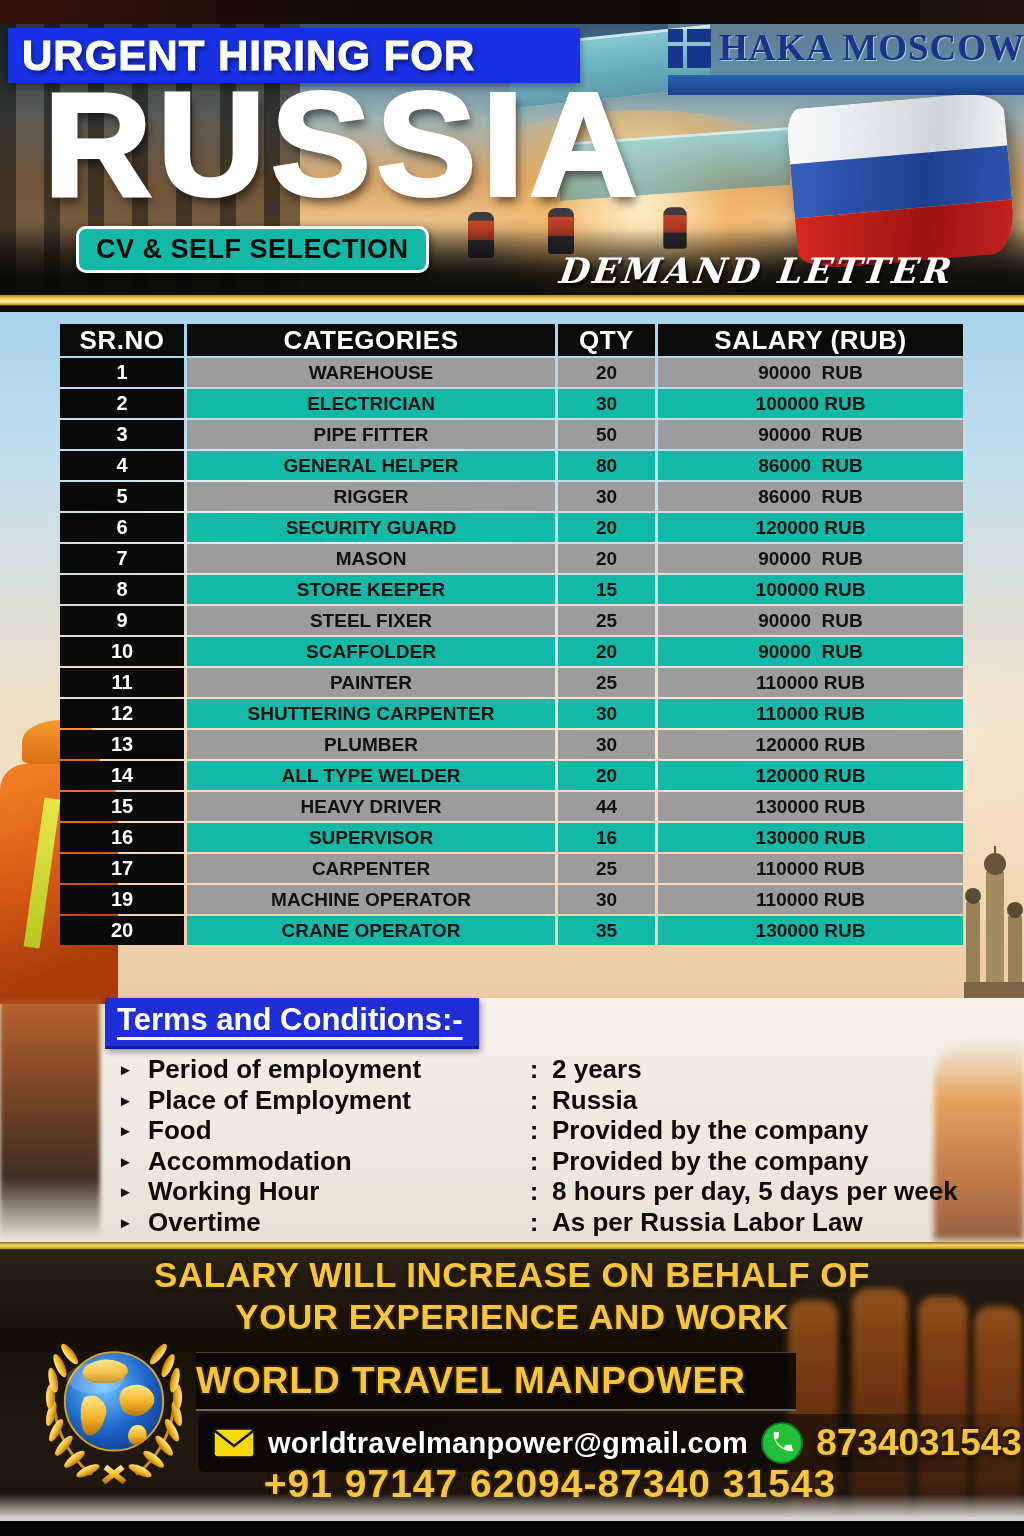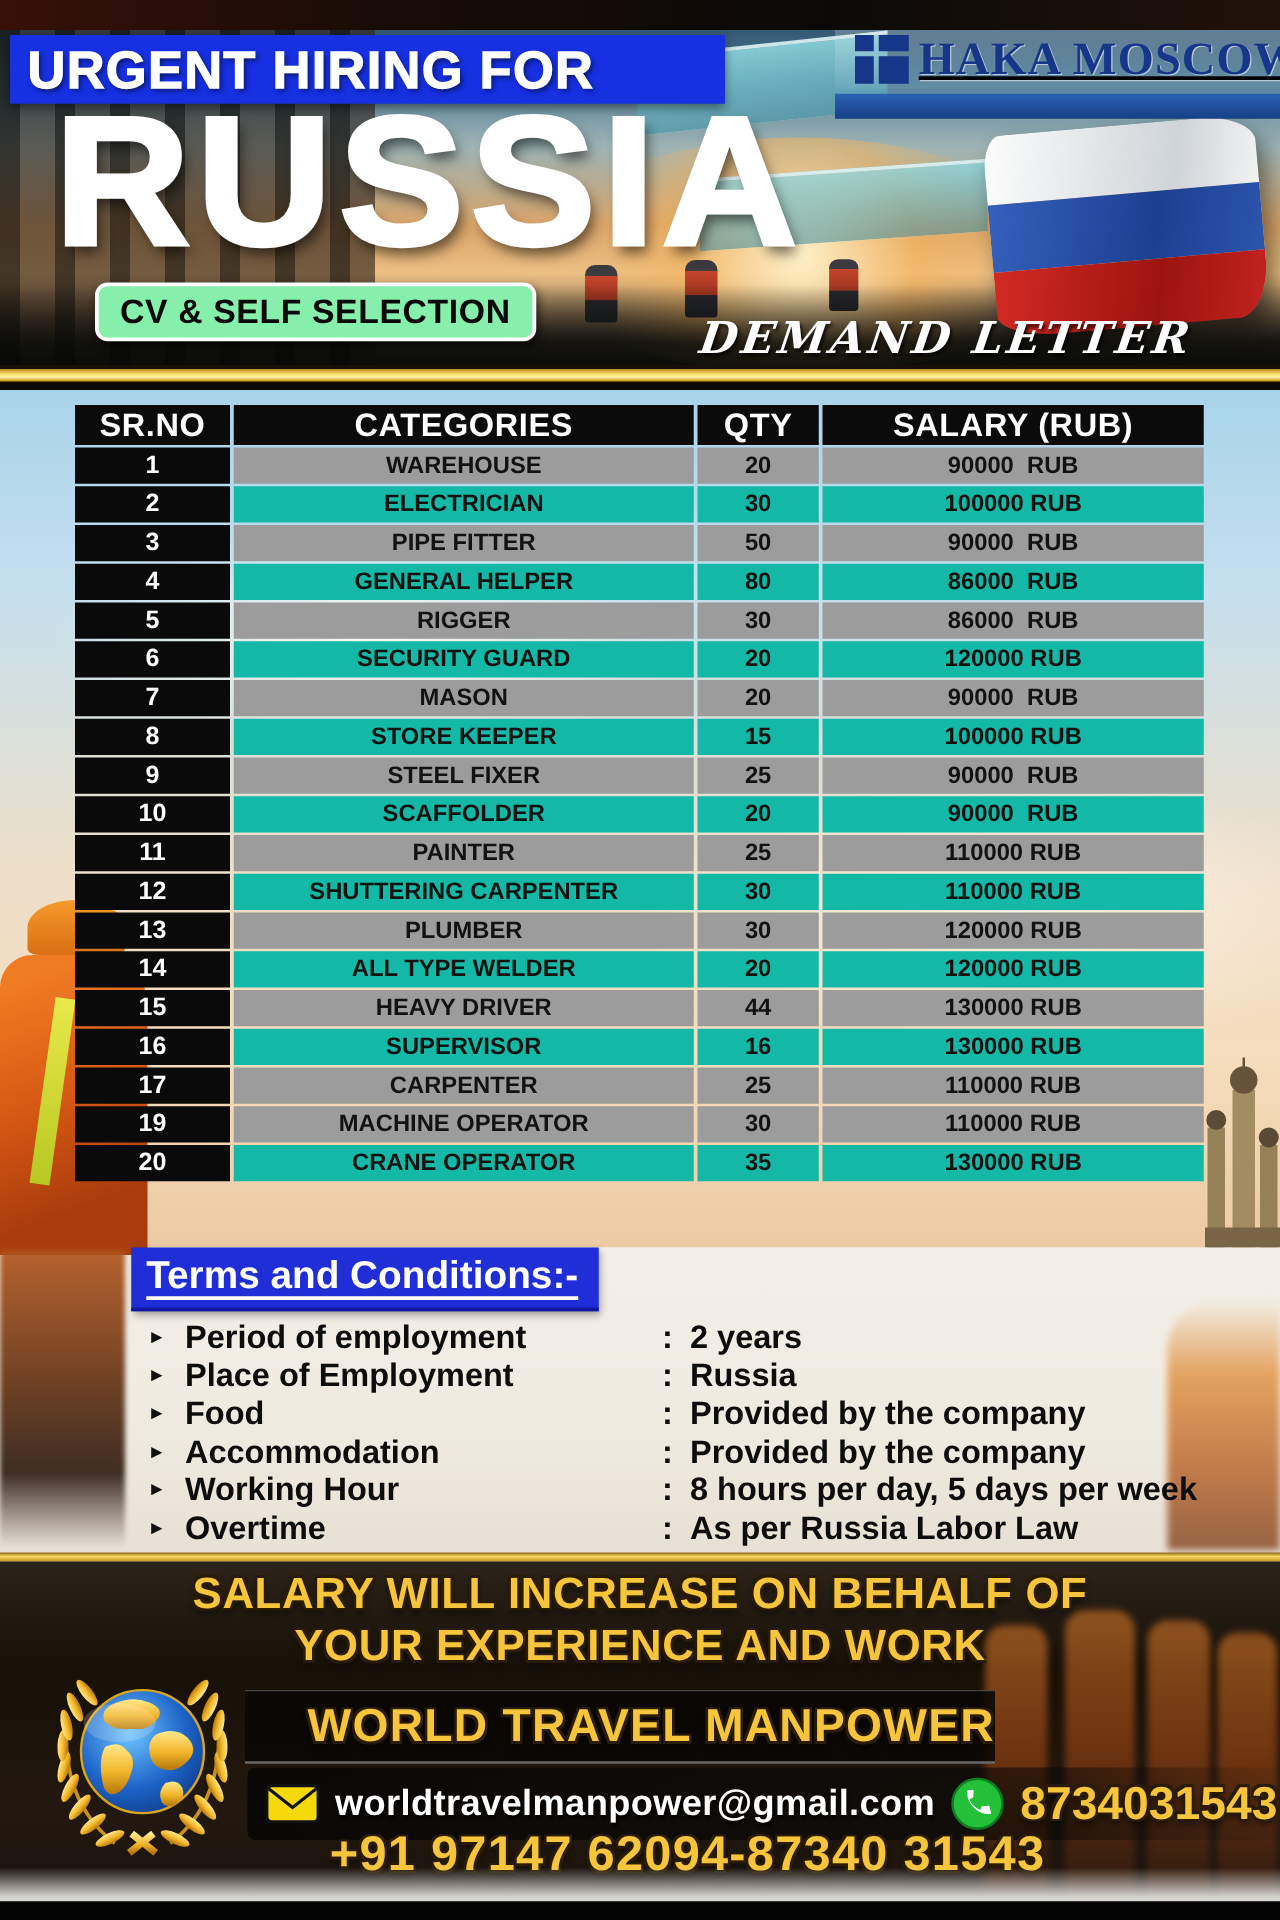--- a/index.html
+++ b/index.html
@@ -27,26 +27,26 @@
   .top-edge{left:0;top:0;width:1024px;height:24px;z-index:4;
     background:linear-gradient(90deg,#38100a,#180c06 30%,#0c0a08 65%,#20120a);}
 
   .urgent-banner{left:8px;top:28px;width:572px;height:55px;z-index:6;background:#1630e2;
     color:#fff;font-size:42px;font-weight:bold;letter-spacing:1px;display:flex;align-items:center;
     padding-left:14px;box-sizing:border-box;text-shadow:2px 3px 4px rgba(0,0,0,.5);
     -webkit-text-stroke:1px #fff;box-shadow:0 3px 8px rgba(0,0,0,.45);}
   .russia-title{left:44px;top:72px;z-index:6;color:#fff;font-size:146px;font-weight:bold;line-height:1;
     letter-spacing:6px;-webkit-text-stroke:4px #fff;transform:scaleX(1.02);transform-origin:left;
     text-shadow:4px 7px 10px rgba(0,0,0,.55);}
-  .cv-badge{left:76px;top:226px;z-index:6;background:#86efac;border:3px solid #fff;border-radius:10px;
+  .cv-badge{left:76px;top:226px;z-index:6;background:#14b8a6;border:3px solid #fff;border-radius:10px;
     color:#0a0a0a;font-size:27px;font-weight:bold;padding:5px 17px;letter-spacing:.5px;
     box-shadow:2px 4px 8px rgba(0,0,0,.55);}
   .haka-logo{left:668px;top:24px;width:356px;z-index:6;}
-  .haka-row{display:flex;align-items:flex-start;gap:8px;padding:2px 16px;
-    background:linear-gradient(180deg,rgba(235,240,245,.25),rgba(235,240,245,.05));text-decoration:underline;}
+  .haka-row{display:flex;align-items:flex-end;gap:8px;padding:2px 0;
+    background:linear-gradient(180deg,rgba(235,240,245,.25),rgba(235,240,245,.05));}
   .haka-icon{width:46px;height:42px;display:grid;grid-template-columns:15px 24px;grid-template-rows:13px 22px;
     gap:4px;align-content:center;justify-content:center;}
   .haka-icon i{background:#16368a;display:block;}
   .haka-text{color:#16368a;font-family:"Liberation Serif",serif;font-weight:bold;font-size:37px;
     letter-spacing:1px;white-space:nowrap;text-shadow:1px 1px 0 rgba(255,255,255,.55);}
   .haka-bar{height:20px;margin-top:4px;background:linear-gradient(180deg,#2a62b4,#173f86);}
   .flag{left:792px;top:100px;width:218px;height:162px;z-index:5;transform:rotate(-5deg);
     border-radius:14px 44px 26px 54px / 30px 22px 46px 18px;overflow:hidden;
     box-shadow:6px 10px 18px rgba(0,0,0,.45);}
   .flag .fw{height:34%;background:linear-gradient(100deg,#fdfdfd,#cfd4d8 70%,#f2f2f2);}
@@ -117,21 +117,21 @@
   .fw2{left:852px;top:1288px;width:56px;height:235px;}
   .fw3{left:918px;top:1296px;width:50px;height:228px;}
   .fw4{left:974px;top:1306px;width:48px;height:218px;}
   .gold-text{color:#f6c53c;
     text-shadow:-2px -2px 0 #2a1c04,2px -2px 0 #2a1c04,-2px 2px 0 #2a1c04,2px 2px 0 #2a1c04,0 4px 6px rgba(0,0,0,.6);}
   .salary-note{left:0;top:1254px;width:1024px;z-index:5;text-align:center;font-weight:bold;
     font-size:35px;line-height:42px;letter-spacing:.5px;}
   .globe-logo{left:30px;top:1328px;width:168px;height:164px;z-index:6;}
   .wtm-band{left:196px;top:1352px;width:600px;height:56px;z-index:5;background:rgba(8,6,5,.85);
     border-top:1px solid rgba(180,180,180,.35);border-bottom:2px solid rgba(200,200,200,.5);
-    display:flex;align-items:center;justify-content:flex-end;}
+    display:flex;align-items:center;justify-content:flex-start;}
   .wtm-band span{font-size:37px;font-weight:bold;letter-spacing:1px;}
   .contact-row{left:198px;top:1414px;height:50px;z-index:5;display:flex;align-items:center;gap:12px;
     background:linear-gradient(90deg,rgba(5,5,5,.8),rgba(5,5,5,.55) 75%,rgba(5,5,5,0));
     padding:4px 18px 4px 14px;border-radius:6px;}
   .email-text{color:#fff;font-size:29px;font-weight:bold;letter-spacing:.3px;
     text-shadow:1px 2px 3px rgba(0,0,0,.8);}
   .wa-number{font-size:37px;font-weight:bold;}
   .mail-ic{width:44px;height:32px;display:block;}
   .wa-ic{width:44px;height:44px;display:block;}
   .phone-line{left:90px;top:1462px;width:920px;z-index:5;text-align:center;

